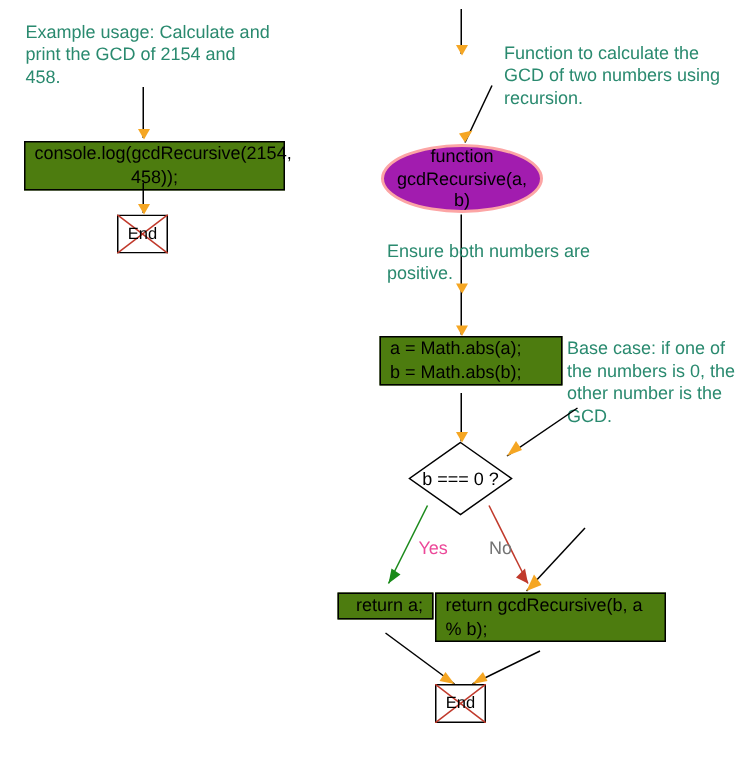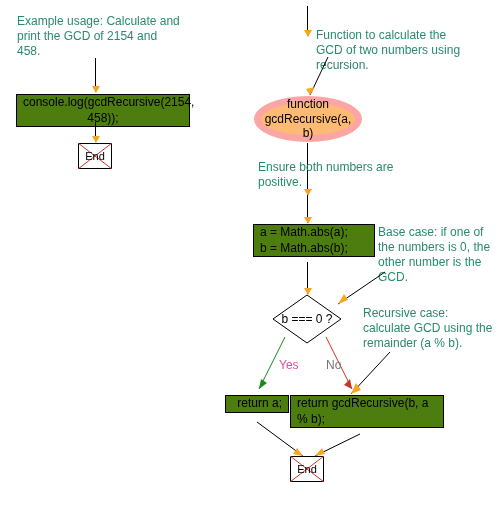--- a/index.html
+++ b/index.html
@@ -2,21 +2,21 @@
 <html><head>
 <meta charset="utf-8">
 <style>
   html,body{margin:0;padding:0;background:#fff;font-family:Arial,Helvetica,sans-serif;font-size:12px;color:#000}
   .canvas{position:relative;width:498px;height:505px}
   .note{position:absolute;color:#2a8a6f;font-size:12px;line-height:1.25}
   .arrow-down{position:absolute;width:0;border-left:1px solid #000}
   .arrow-down::after{content:"";position:absolute;left:-4px;bottom:-1px;border-left:4px solid transparent;border-right:4px solid transparent;border-top:7px solid #f5a623}
   .arrow-diag{position:absolute;pointer-events:none}
   .rect{position:absolute;border:1px solid #000;background:#4d7c0f;padding:0 6px;font-size:12px;line-height:1.3;text-align:left}
-  .ellipse{position:absolute;border:7px solid #fca5a5;border-radius:50%;background:#fdba74;display:flex;align-items:center;justify-content:center;text-align:center;font-size:12px;line-height:1.2;padding:0 8px;box-sizing:border-box}
+  .ellipse{position:absolute;border:2px solid #fca5a5;border-radius:50%;background:#a21caf;display:flex;align-items:center;justify-content:center;text-align:center;font-size:12px;line-height:1.2;padding:0 8px;box-sizing:border-box}
   .diamond{position:absolute;width:70px;height:50px}
   .diamond svg{position:absolute;inset:0}
   .diamond .lbl{position:absolute;inset:0;display:flex;align-items:center;justify-content:center;font-size:12px}
   .endbox{position:absolute;width:34px;height:26px}
   .endbox svg{position:absolute;inset:0}
   .endbox .lbl{position:absolute;inset:0;display:flex;align-items:center;justify-content:center;font-size:11px}
   .branch{position:absolute;font-size:12px}
   .branch.yes{color:#ec4899}
   .branch.no{color:#737373}
 </style>
@@ -31,21 +31,21 @@
 <div class="endbox" style="left:78px;top:143px">
   <svg viewBox="0 0 34 26">
         <rect x="0.5" y="0.5" width="33" height="25" fill="#fff" stroke="#000"></rect>
         <line x1="0" y1="0" x2="34" y2="26" stroke="#c0392b"></line>
         <line x1="34" y1="0" x2="0" y2="26" stroke="#c0392b"></line>
       </svg>
   <div class="lbl">End</div>
 </div>
 
 <div class="arrow-down" style="left:307px;top:6px;height:30px"></div>
-<div class="note" style="left:316px;top:28px;width:150px">Function to calculate the GCD of two numbers using recursion.</div>
+<div class="note" style="left:336px;top:28px;width:150px">Function to calculate the GCD of two numbers using recursion.</div>
 <svg class="arrow-diag" style="left:300px;top:55px;width:30px;height:50px">
       <line x1="28" y1="2" x2="10" y2="40" stroke="#000"></line>
       <polygon points="10,40 15,32 6,34" fill="#f5a623"></polygon>
     </svg>
 
 <div class="ellipse" style="left:254px;top:96px;width:108px;height:46px">
       <span>function gcdRecursive(a, b)</span>
     </div>
 <div class="arrow-down" style="left:307px;top:143px;height:52px"></div>
 <div class="note" style="left:258px;top:160px;width:140px">Ensure both numbers are positive.</div>
@@ -62,21 +62,20 @@
 
 <div class="arrow-down" style="left:307px;top:262px;height:32px"></div>
 
 <div class="diamond" style="left:272px;top:294px">
   <svg viewBox="0 0 70 50">
         <polygon points="35,1 69,25 35,49 1,25" fill="#fff" stroke="#000"></polygon>
       </svg>
   <div class="lbl">b === 0 ?</div>
 </div>
 
-<div class="note" style="left:363px;top:306px;width:134px">Recursive case: calculate GCD using the remainder (a % b).</div>
 <svg class="arrow-diag" style="left:345px;top:350px;width:50px;height:50px">
       <line x1="45" y1="2" x2="6" y2="44" stroke="#000"></line>
       <polygon points="6,44 16,40 11,33" fill="#f5a623"></polygon>
     </svg>
 
 <svg class="arrow-diag" style="left:253px;top:335px;width:40px;height:60px">
       <line x1="32" y1="2" x2="6" y2="54" stroke="#1a8a1a"></line>
       <polygon points="6,54 14,48 8,44" fill="#1a8a1a"></polygon>
     </svg>
 <div class="branch yes" style="left:279px;top:358px">Yes</div>

